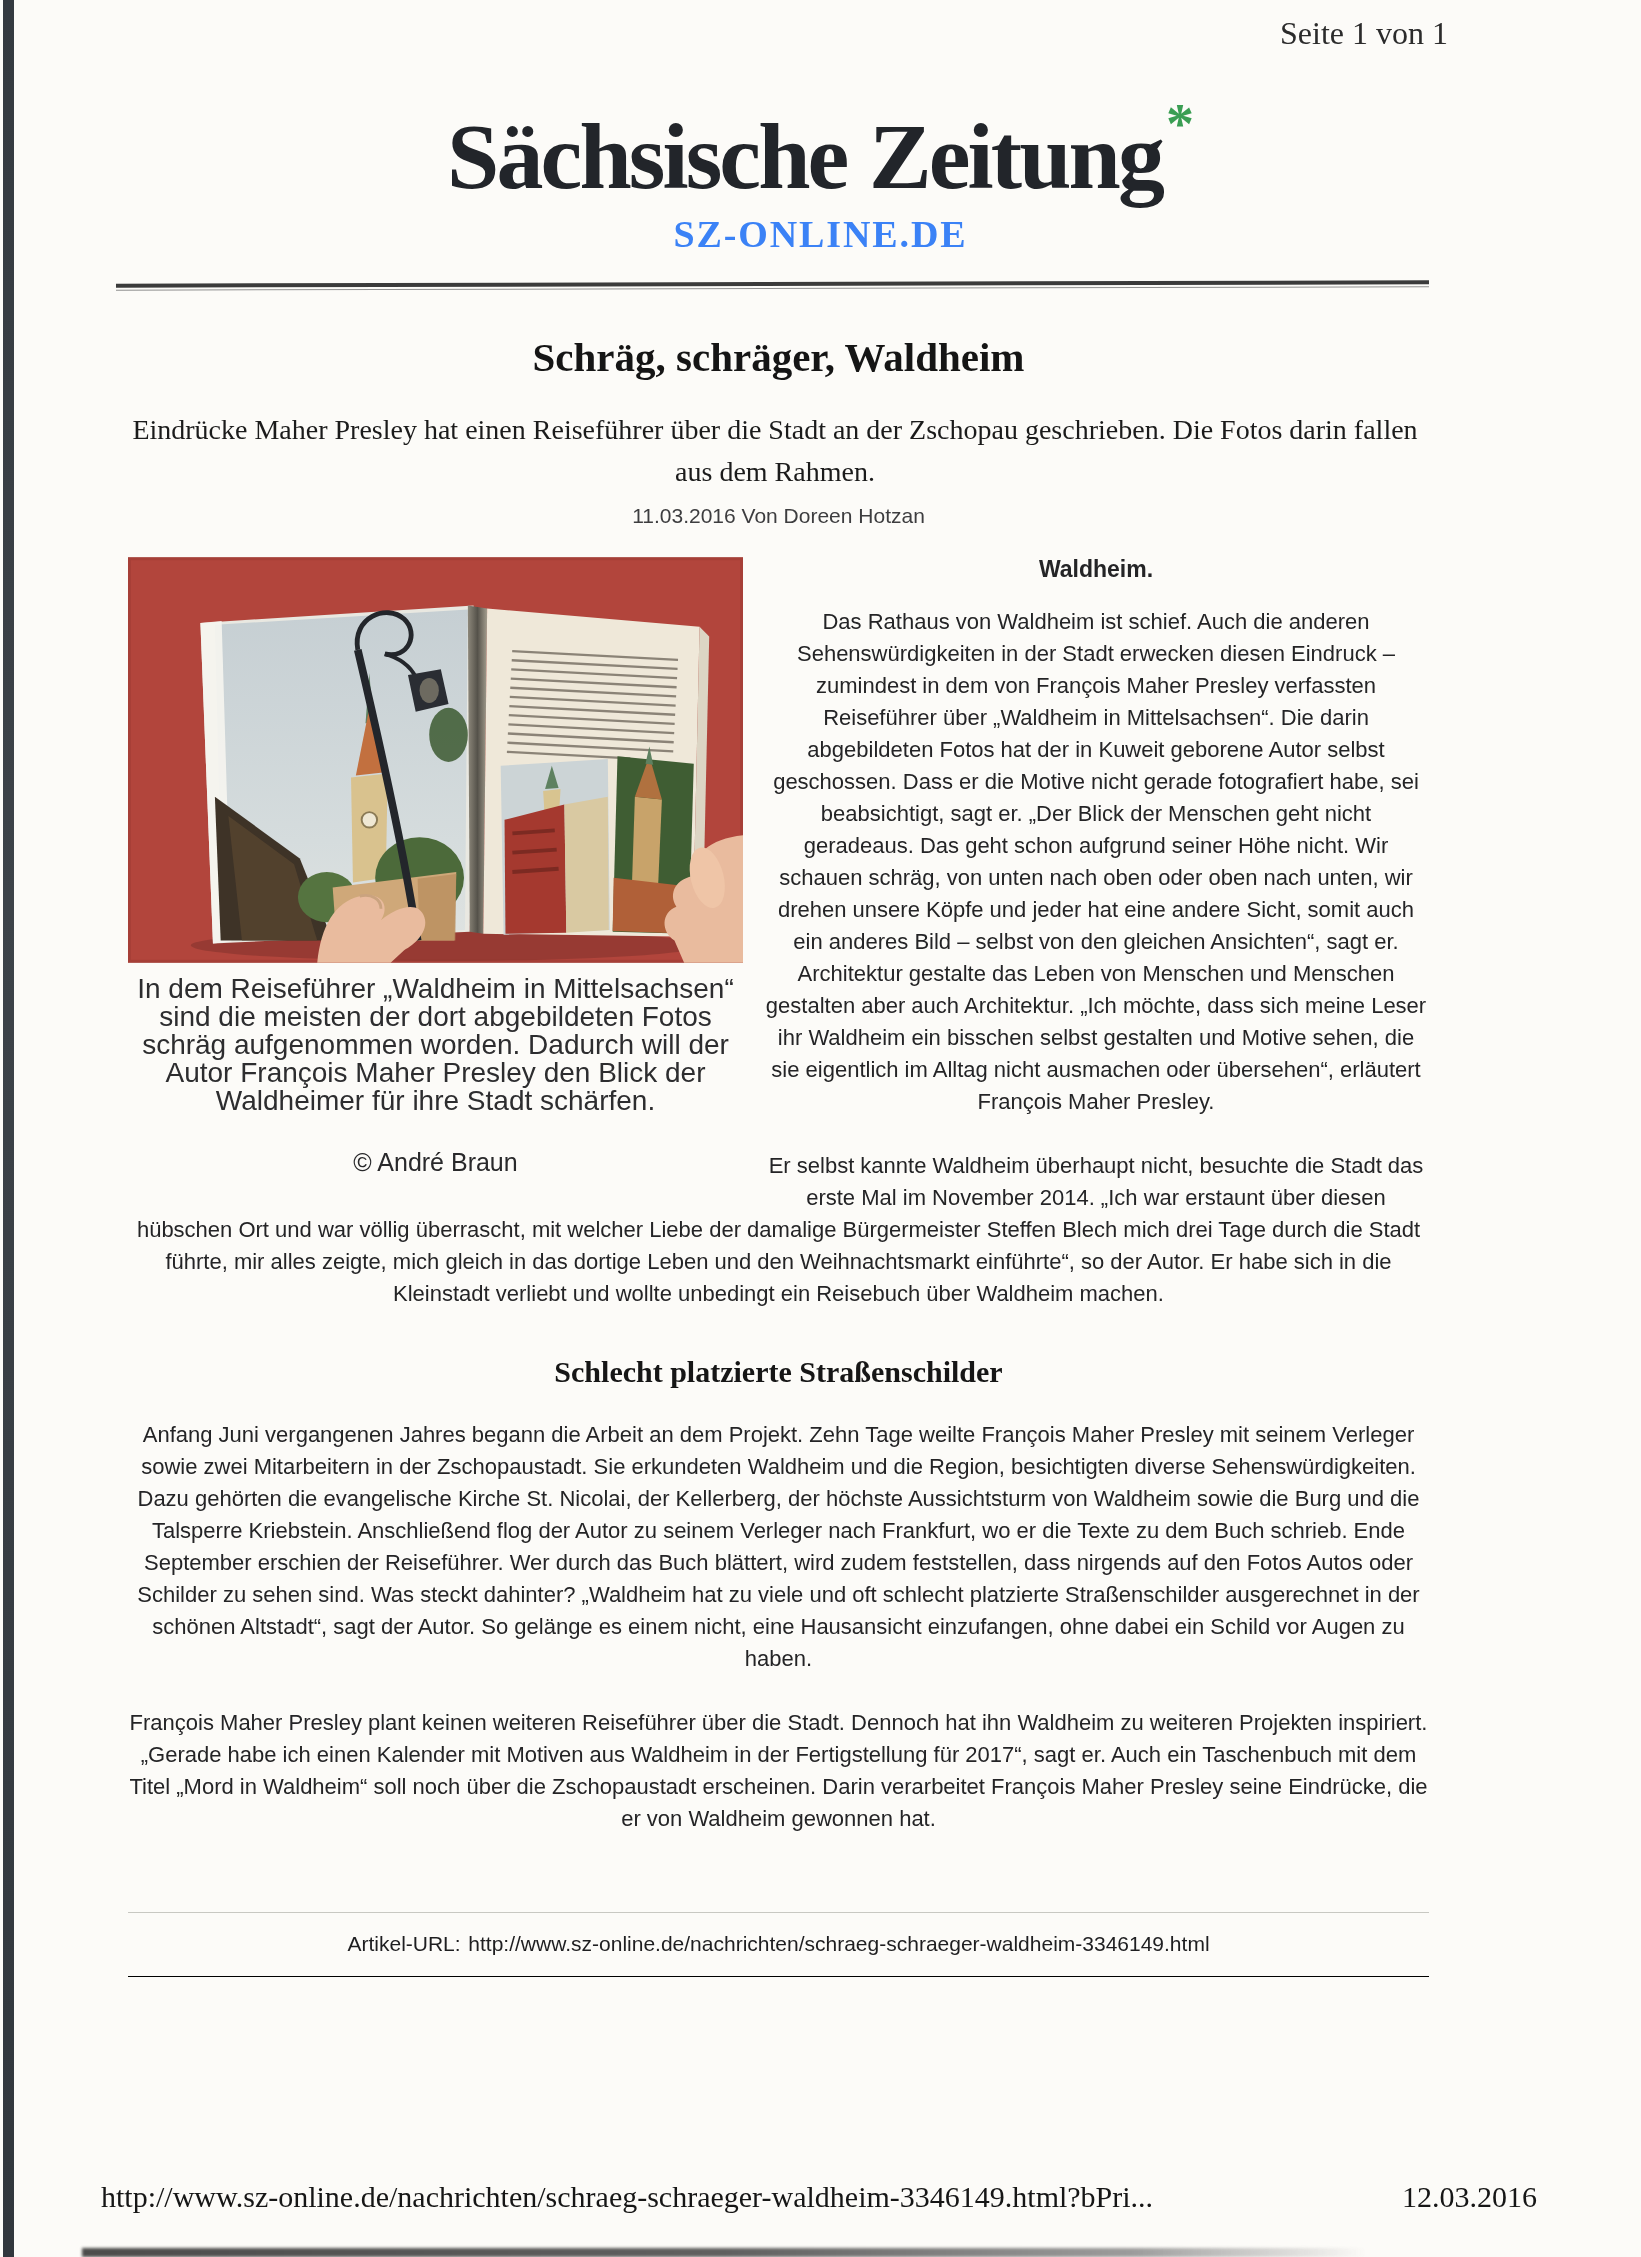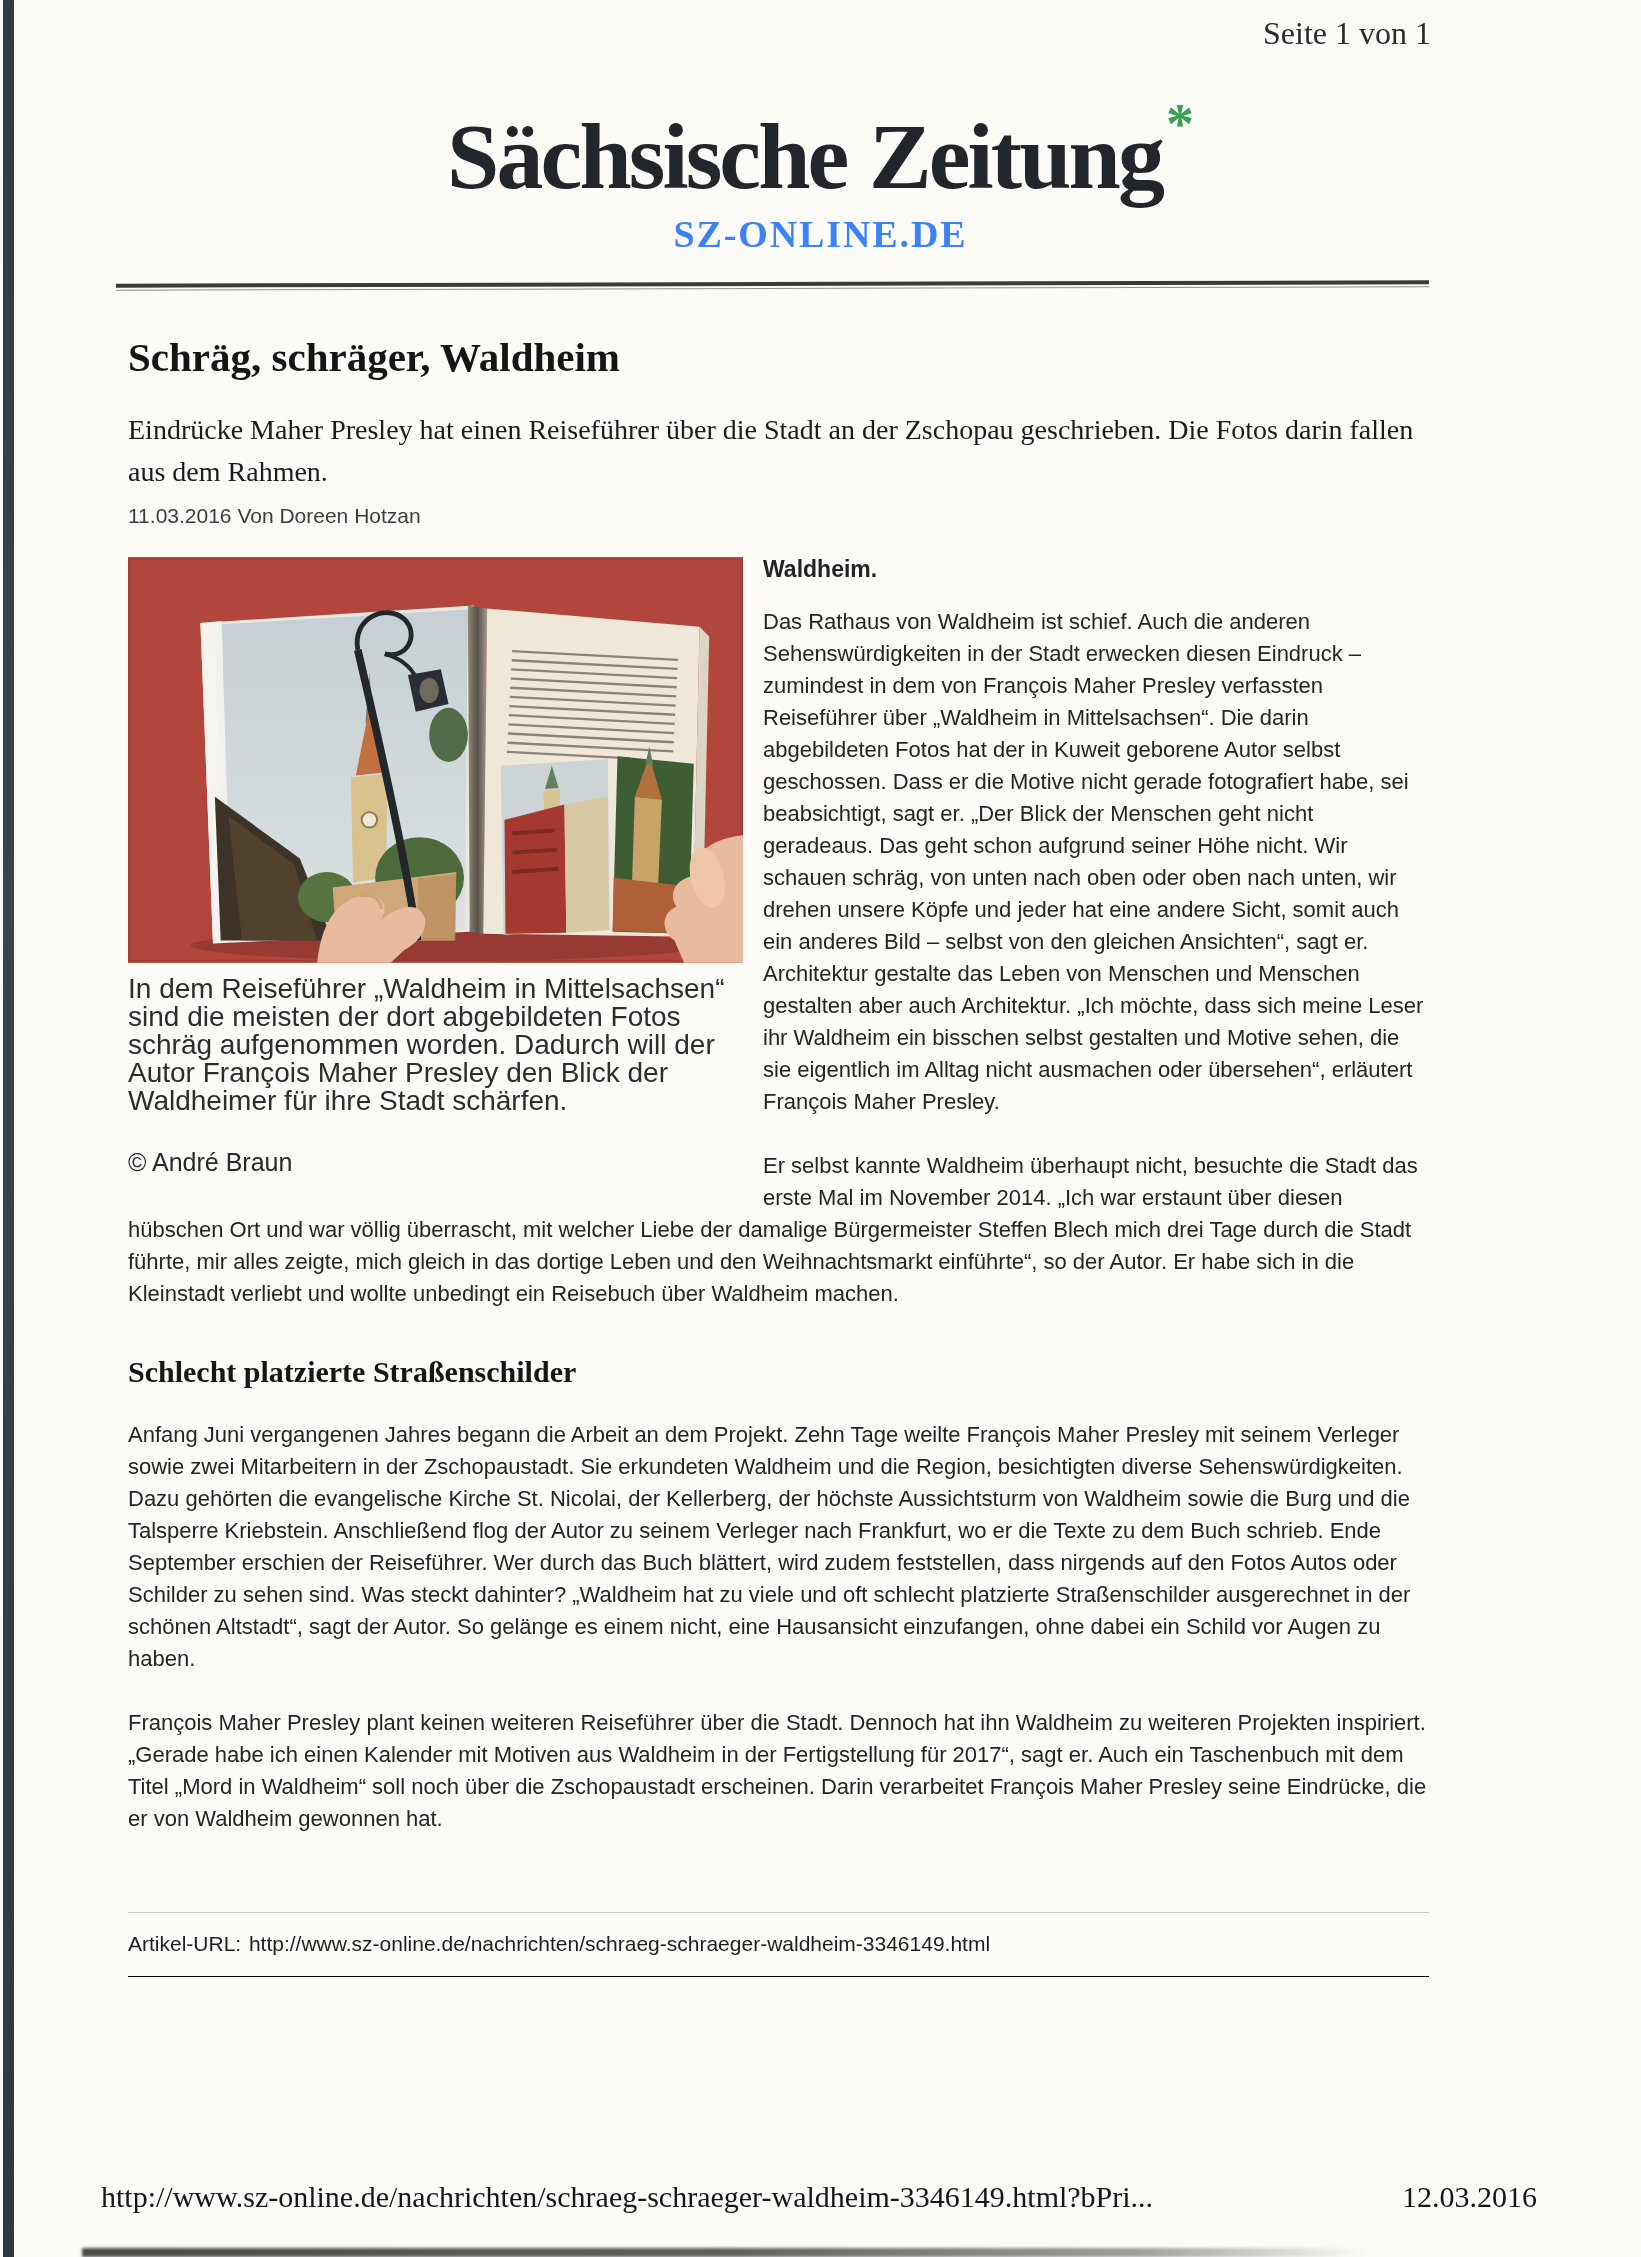--- a/index.html
+++ b/index.html
@@ -10,21 +10,21 @@
     background:#fcfbf8;
     font-family:"Liberation Sans", sans-serif;
     color:#1f1f21;
     overflow:hidden;
   }
   .scan-bar-left {
     position:absolute; left:2.9px; top:0; width:11.6px; height:100%;
     background:linear-gradient(180deg,#343a40 0%,#3d4349 40%,#31373d 100%);
   }
   .page-indicator {
-    position:absolute; top:15.4px; right:210px;
+    position:absolute; top:15.4px; right:193px;
     font-family:"Liberation Serif", serif;
     font-size:32px; color:#2b2b2b;
   }
   .masthead { text-align:center; padding-top:109px; line-height:1; }
   .logo {
     display:inline-block;
     font-family:"Liberation Serif", serif;
     font-weight:700; font-size:94px; letter-spacing:-2.9px; word-spacing:1.9px;
     color:#22252a; line-height:1; white-space:nowrap;
   }
@@ -39,21 +39,21 @@
     font-weight:700; font-size:38px; letter-spacing:1.9px;
     color:#3b82f6; margin-top:11.6px;text-align:center;
   }
   .masthead-rule {
     margin-left:116px; margin-top:29px;
     width:1313px; height:1.9px;
     border-top:4.8px solid #3b3b3b;
     border-bottom:1.9px solid #909090;
     transform:rotate(-0.15deg);
   }
-  .content { margin:0 212px 0 128px; }
+  .content { margin:0 212px 0 128px;text-align:center; }
   .headline {
     font-family:"Liberation Serif", serif;
     font-size:41px; font-weight:600; color:#151515;
     margin-top:46px; line-height:1.15;
   }
   .subheadline {
     font-family:"Liberation Serif", serif;
     font-size:28px; line-height:42px; color:#1b1b1b;
     margin-top:7.7px; max-width:1294px;
   }

